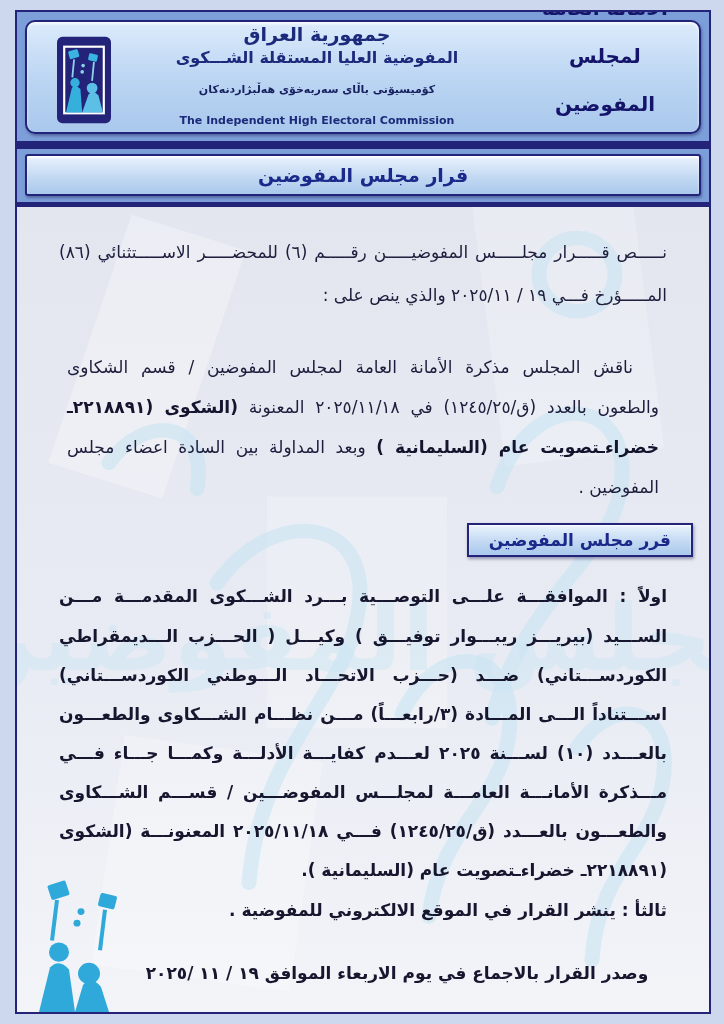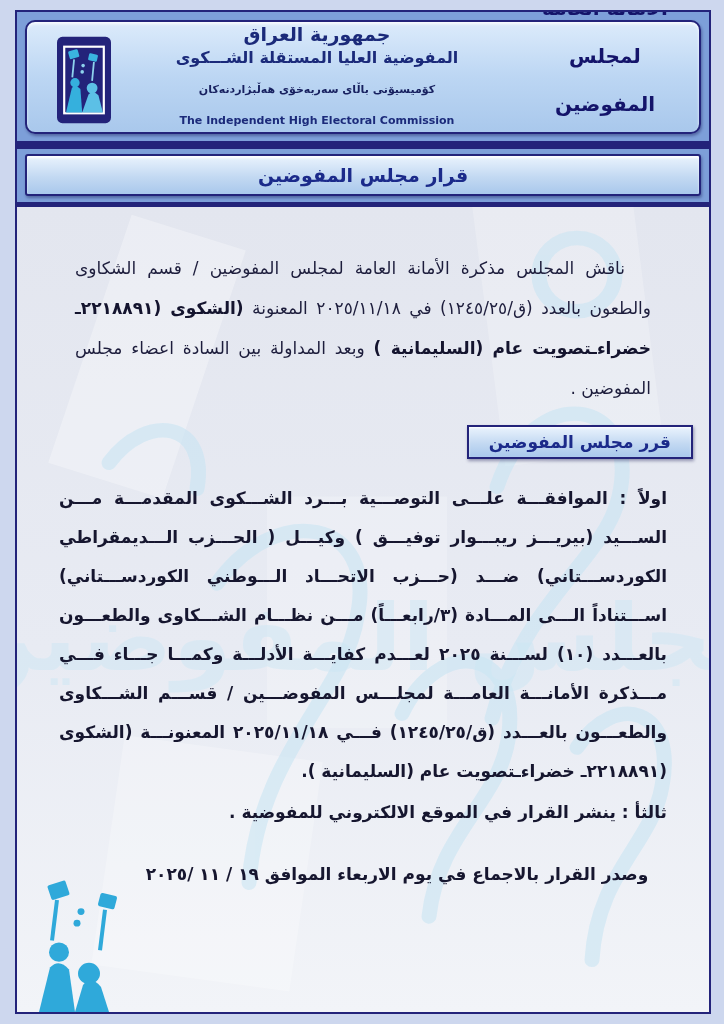--- a/index.html
+++ b/index.html
@@ -42,21 +42,21 @@
   }
   .doc-body{
     position:relative;flex:1;
     background:linear-gradient(180deg,#e3e6ef 0%,#e8ebf3 55%,#f2f4f8 100%);
     padding:12px 42px 0;direction:rtl;
     font-size:17px;color:#1d1d3c;overflow:hidden;
   }
   .wm{position:absolute;inset:0;width:100%;height:100%;z-index:0;pointer-events:none;}
   .content{position:relative;z-index:1;}
   .p1{margin:12px 0 0;line-height:2.55;text-align:justify;}
-  .p2{margin:30px 16px 0;line-height:2.35;text-align:justify;text-indent:26px;}
+  .p2{margin:30px 8px 0;line-height:2.35;text-align:justify;text-indent:26px;}
   .bseg{font-weight:bold;color:#14142e;}
   .decision-box{
     width:fit-content;margin:16px -26px 0 auto;padding:5px 20px;
     border:2px solid #23237a;border-radius:0;
     background:linear-gradient(180deg,#eaf3fd 0%,#c3d9f2 55%,#a9c8ec 100%);
     box-shadow:inset 0 1px 2px rgba(255,255,255,.9), 1px 2px 3px rgba(20,20,80,.4);
     font-weight:bold;font-size:17px;color:#1b2a8a;
   }
   .first-para{margin:20px 0 0;line-height:2.3;text-align:justify;font-weight:bold;color:#16162f;}
   .item{margin:2px 0 0;line-height:2.15;font-weight:bold;color:#16162f;}
@@ -139,20 +139,21 @@
         <circle cx="60" cy="742" r="3.5"></circle>
         <circle cx="64" cy="730" r="3.5"></circle>
         <circle cx="42" cy="772" r="10"></circle>
         <path d="M22 834 L33 788 Q42 778 52 790 L58 834 Z"></path>
         <circle cx="72" cy="794" r="11"></circle>
         <path d="M58 834 L66 806 Q74 796 84 808 L92 834 Z"></path>
       </g>
     </svg>
 
     <div class="content">
+      <p class="p1">نـــــص قـــــرار مجلـــــس المفوضيـــــن رقـــــم (٦) للمحضـــــر الاســـــتثنائي (٨٦) المـــــؤرخ فـــي ١٩ / ٢٠٢٥/١١ والذي ينص على :</p>
 
       <p class="p2"><span>ناقش المجلس مذكرة الأمانة العامة لمجلس المفوضين / قسم الشكاوى والطعون بالعدد (ق/١٢٤٥/٢٥) في ٢٠٢٥/١١/١٨ المعنونة </span><span class="bseg">(الشكوى (٢٢١٨٨٩١ـ خضراءـتصويت عام (السليمانية )</span><span> وبعد المداولة بين السادة اعضاء مجلس المفوضين .</span></p>
 
       <div class="decision-box">
         <span>قرر مجلس المفوضين</span>
       </div>
 
       <p class="first-para">اولاً : الموافقـــة علـــى التوصـــية بـــرد الشـــكوى المقدمـــة مـــن الســـيد (بيريـــز ريبـــوار توفيـــق ) وكيـــل ( الحـــزب الـــديمقراطي الكوردســـتاني) ضـــد (حـــزب الاتحـــاد الـــوطني الكوردســـتاني) اســـتناداً الـــى المـــادة (٣/رابعـــاً) مـــن نظـــام الشـــكاوى والطعـــون بالعـــدد (١٠) لســـنة ٢٠٢٥ لعـــدم كفايـــة الأدلـــة  وكمـــا جـــاء فـــي مـــذكرة الأمانـــة العامـــة لمجلـــس المفوضـــين / قســـم الشـــكاوى والطعـــون بالعـــدد (ق/١٢٤٥/٢٥) فـــي ٢٠٢٥/١١/١٨ المعنونـــة (الشكوى (٢٢١٨٨٩١ـ خضراءـتصويت عام (السليمانية ).</p>
 
       <p class="item">ثالثأ : ينشر القرار في الموقع الالكتروني للمفوضية .</p>

